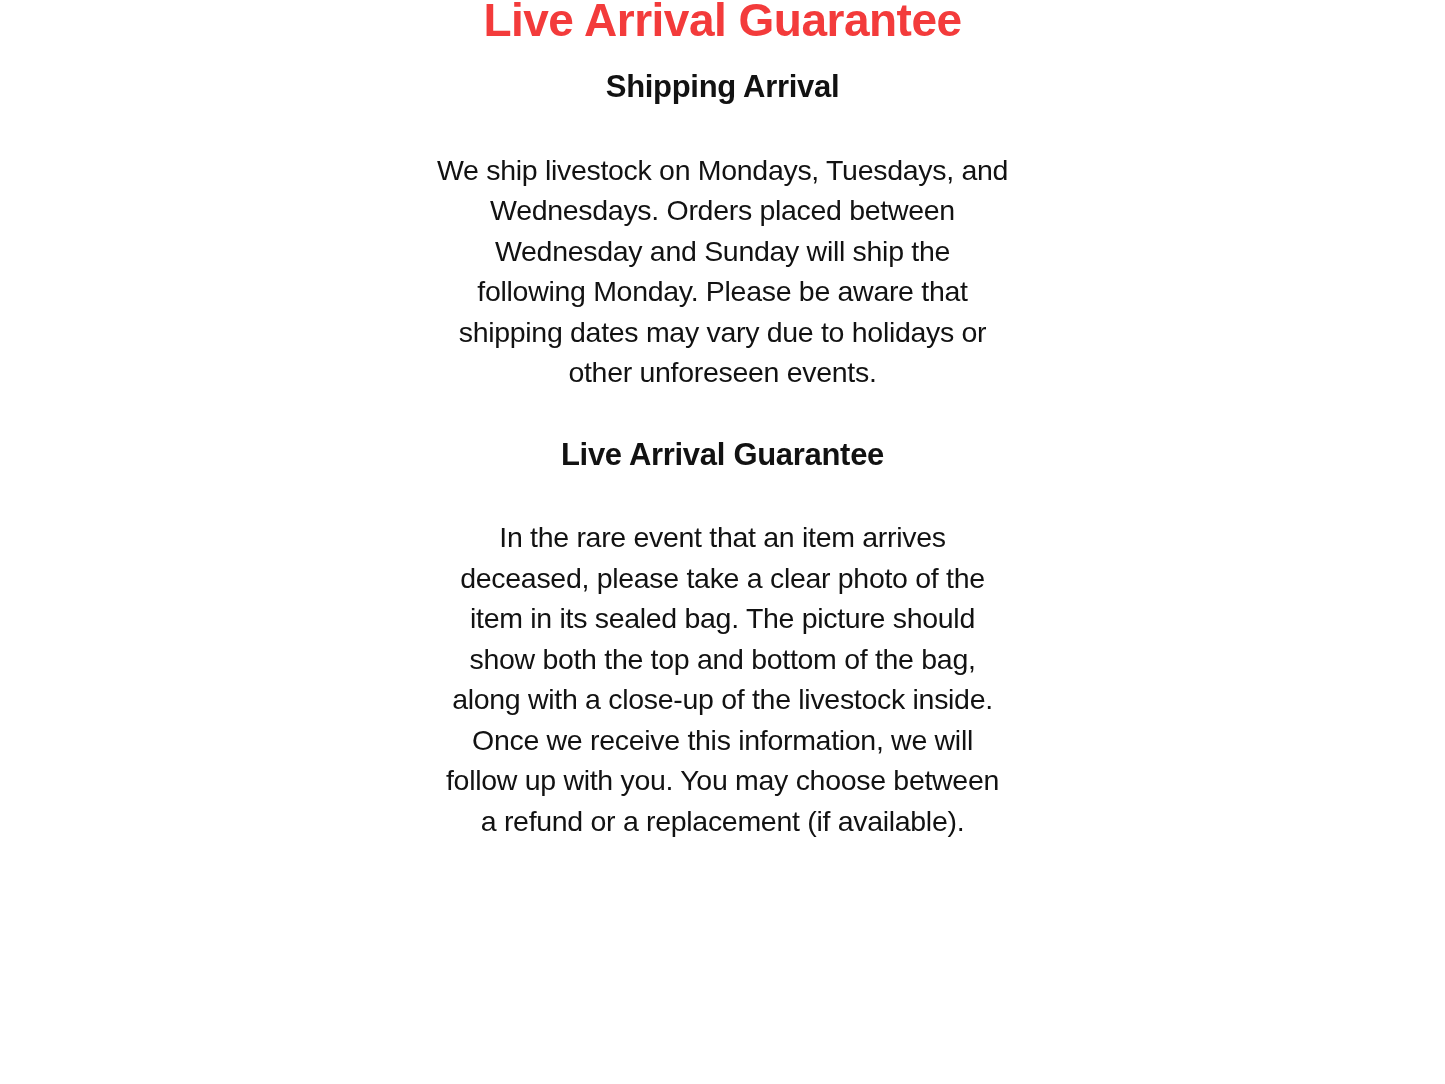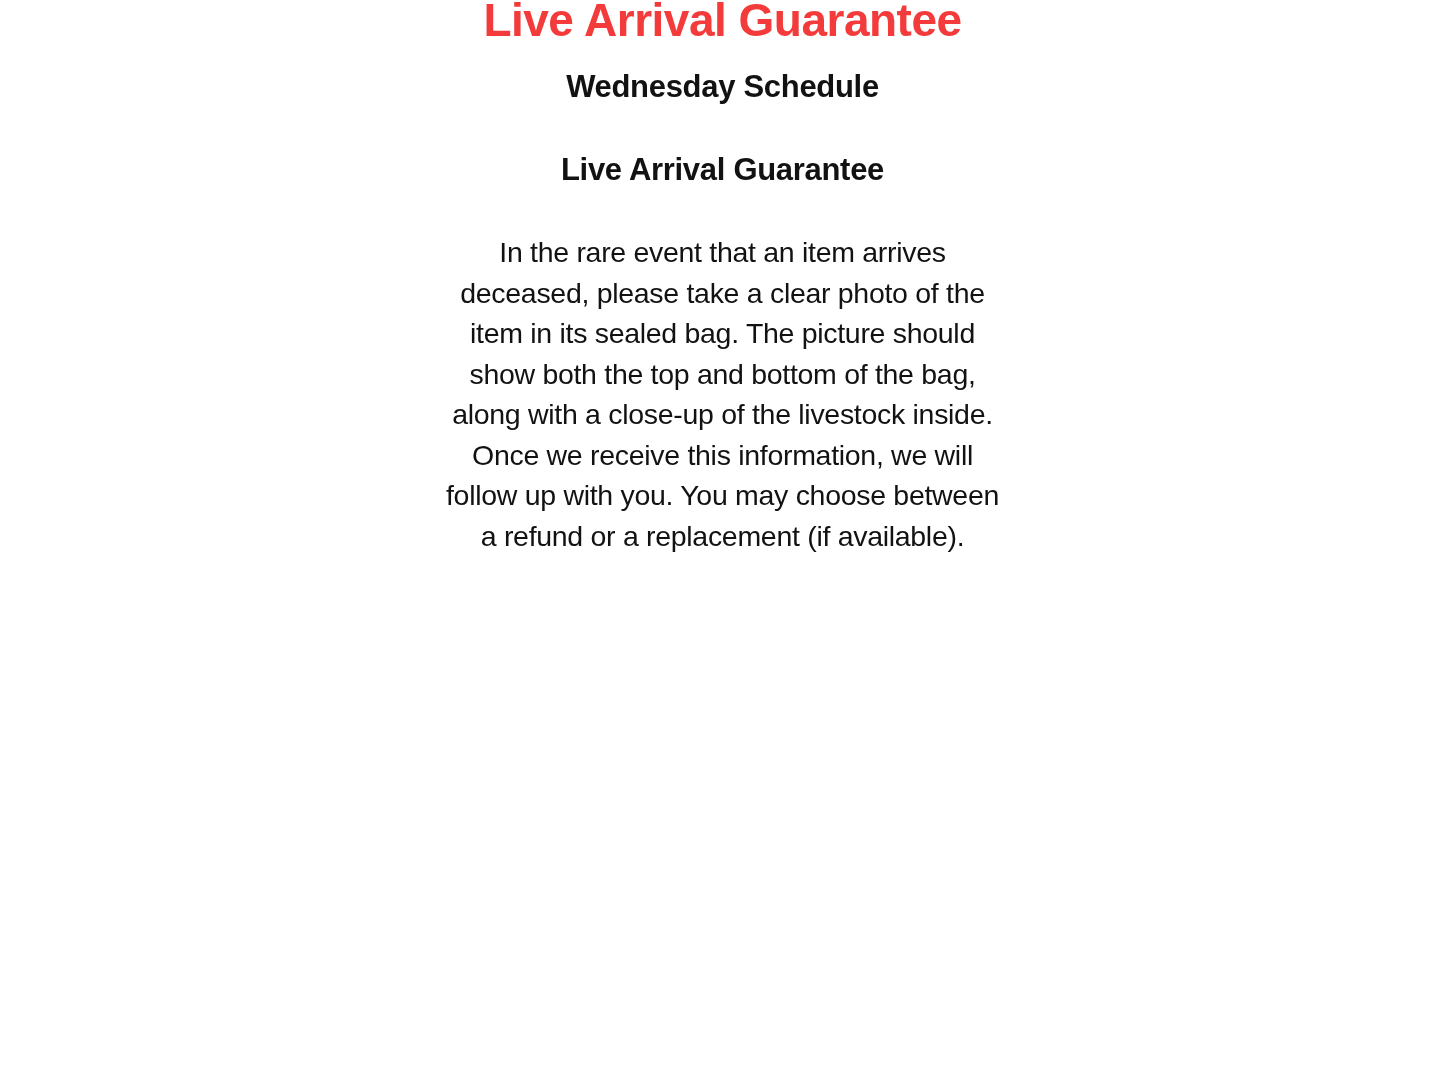--- a/index.html
+++ b/index.html
@@ -48,22 +48,28 @@
     color: var(--text);
     white-space: pre-line; 
   }
 </style>
 </head>
 <body>
 
 <main class="doc">
   <h1 class="doc-title">Live Arrival Guarantee</h1>
 
-  <h2 class="section-heading">Wednesday Schedule</h2>
+  <h2 class="section-heading">Shipping Arrival</h2>
 
+  <p class="body-paragraph">We ship livestock on Mondays, Tuesdays, and
+Wednesdays. Orders placed between
+Wednesday and Sunday will ship the
+following Monday. Please be aware that
+shipping dates may vary due to holidays or
+other unforeseen events.</p>
 
   <h2 class="section-heading spaced">Live Arrival Guarantee</h2>
 
 
   <p class="body-paragraph">In the rare event that an item arrives
 deceased, please take a clear photo of the
 item in its sealed bag. The picture should
 show both the top and bottom of the bag,
 along with a close-up of the livestock inside.
 Once we receive this information, we will

